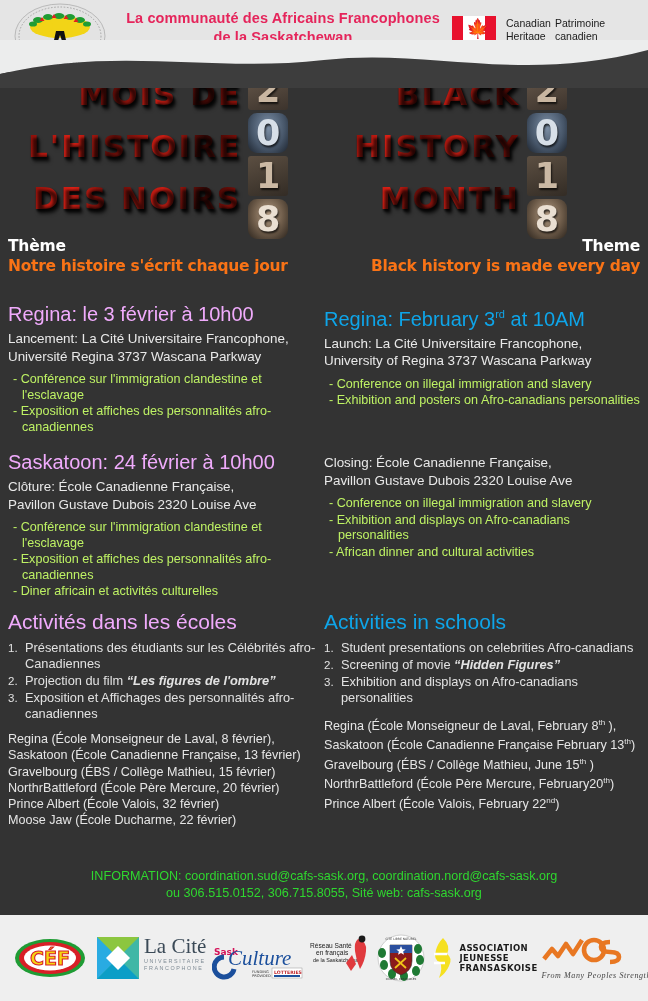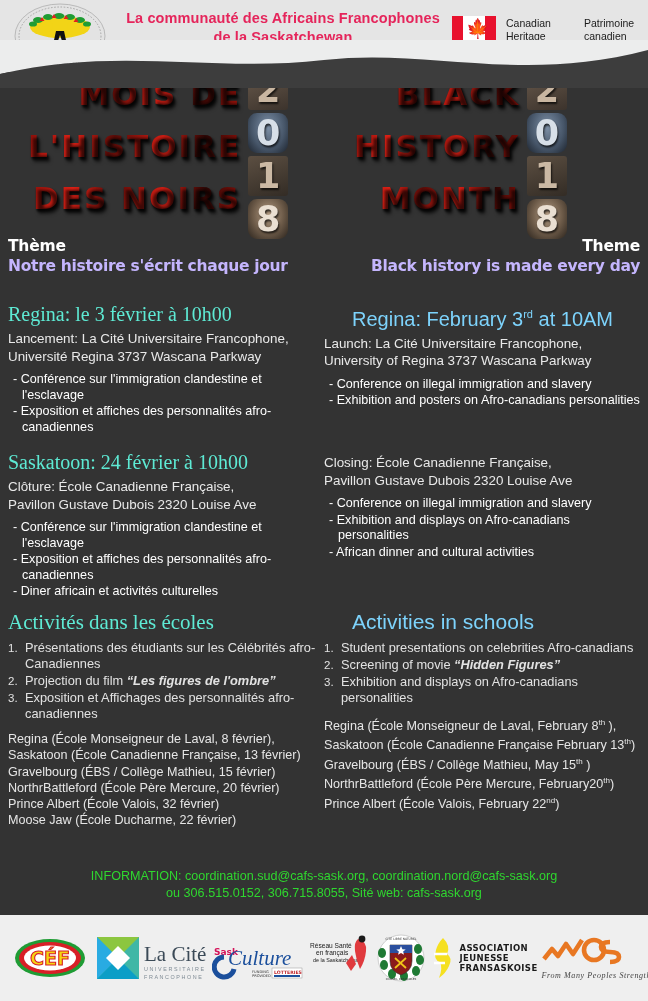--- a/index.html
+++ b/index.html
@@ -34,21 +34,21 @@
     position:absolute; left:452px; top:16px; display:flex; align-items:flex-start; gap:10px;
   }
   .flag { width:44px; height:26px; position:relative; flex:none; }
   .flag .bar { position:absolute; top:0; width:11px; height:26px; background:#e8112d; }
   .flag .bar.l { left:0; }
   .flag .bar.r { right:0; }
   .flag .mid { position:absolute; left:11px; top:0; width:22px; height:26px; background:#fff; }
   .flag .leaf { position:absolute; left:14px; top:3px; font-size:19px; line-height:19px; color:#e8112d; }
   .wm-txt { font-size:10.5px; line-height:12.5px; color:#1b1b1b; white-space:nowrap; }
   .wm-col { margin-right:2px; }
-  .wm-group { display:flex; gap:31px; padding-top:1px; }
+  .wm-group { display:flex; gap:2px; padding-top:1px; }
 
   
   .wave { position:absolute; left:0; top:40px; width:648px; height:48px; z-index:6; }
 
   
   .poster { position:absolute; left:0; top:68px; width:648px; height:850px; z-index:2; }
 
   
   .titles { position:relative; height:168px; }
   .tcol { position:absolute; top:0; display:flex; align-items:flex-start; }
@@ -86,36 +86,36 @@
   .col.en { left:324px; }
   .theme-fr { position:absolute; left:8px; top:0; width:312px; text-align:left; }
   .theme-en { position:absolute; left:328px; top:0; width:312px; text-align:right; }
   .theme-label {
     font-family:"DejaVu Sans", sans-serif;
     color:#ffffff; font-weight:bold; font-size:15.5px; line-height:20px;
     letter-spacing:-.2px;
   }
   .theme-text {
     font-family:"DejaVu Sans", sans-serif;
-    color:#c4b5fd; font-weight:bold; font-size:15.5px; line-height:21px;
+    color:#f97316; font-weight:bold; font-size:15.5px; line-height:21px;
     letter-spacing:-.3px;
   }
 
   .sect-head {
     font-size:20px; line-height:24px; font-weight:normal;
     white-space:nowrap;
   }
-  .sect-head.fr { color:#5eead4;font-family:Liberation Serif, serif; }
-  .sect-head.en { color:#7dd3fc;margin-left:28px; }
+  .sect-head.fr { color:#f0abfc; }
+  .sect-head.en { color:#0ea5e9; }
   .sect-head.small { font-size:19.5px; }
 
   .venue { color:#e9e9e9; font-size:13.4px; line-height:17.5px; margin-top:4px; }
   .bullets { margin-top:7px; }
   .bullets li {
-    list-style:none; color:#ffffff; font-size:12.6px; line-height:15.5px;
+    list-style:none; color:#bef264; font-size:12.6px; line-height:15.5px;
     padding-left:14px; text-indent:-9px; margin-bottom:1px;
   }
   .numlist { margin-top:6px; padding-left:0; }
   .numlist li {
     list-style:none; color:#e2e2e2; font-size:12.8px; line-height:16px;
     padding-left:17px; text-indent:-17px; margin-bottom:1px;
   }
   .numlist li .n { display:inline-block; width:17px; text-indent:0; font-size:11.5px; }
   .numlist li i { font-style:italic; font-weight:bold; }
 
@@ -130,21 +130,21 @@
 
   
   .footer {
     position:absolute; left:0; bottom:0; width:648px; height:86px;
     background:#efefef; z-index:7;
     display:flex; align-items:center;
   }
   .logo { flex:none; display:flex; align-items:center; justify-content:center; }
 
   .cef { margin-left:14px; }
-  .lacite { margin-left:10px; display:flex; align-items:flex-end; gap:4px; }
+  .lacite { margin-left:10px; display:flex; align-items:flex-start; gap:4px; }
   .lacite-txt { line-height:1; }
   .lacite-name { font-size:21px; color:#3b4a57; font-family:"Liberation Serif", serif; }
   .lacite-sub { font-size:5.4px; color:#7f8b95; letter-spacing:1.6px; margin-top:2px; }
   .saskculture { margin-left:6px; position:relative; }
   .reseau { margin-left:4px; }
   .crest { margin-left:4px; }
   .ajf { margin-left:2px; display:flex; align-items:center; gap:3px; }
   .ajf-txt { font-family:"DejaVu Sans", sans-serif; font-weight:bold; font-size:8.5px; line-height:10px; letter-spacing:.4px; color:#1a1a1a; }
   .mcos { margin-left:4px; display:flex; align-items:center; gap:3px; }
   .mcos-tag { font-family:"Liberation Serif", serif; font-style:italic; font-size:8px; color:#444; letter-spacing:.6px; }
@@ -335,21 +335,21 @@
     <div class="col en">
       <div class="sect-head en" style="font-size:21px;">Activities in schools</div>
       <ul class="numlist">
         <li><span class="n">1.</span><span>Student presentations on celebrities Afro-canadians</span></li>
         <li><span class="n">2.</span><span>Screening of movie </span><i>“Hidden Figures”</i></li>
         <li><span class="n">3.</span><span>Exhibition and displays on Afro-canadians personalities</span></li>
       </ul>
       <div class="schools">
         <div><span>Regina (École Monseigneur de Laval, February 8</span><sup>th</sup><span> ),</span></div>
         <div><span>Saskatoon (École Canadienne Française February 13</span><sup>th</sup><span>)</span></div>
-        <div><span>Gravelbourg (ÉBS / Collège Mathieu,  May 15</span><sup>th</sup><span> )</span></div>
+        <div><span>Gravelbourg (ÉBS / Collège Mathieu,  June 15</span><sup>th</sup><span> )</span></div>
         <div><span>NorthrBattleford (École Père Mercure, February20</span><sup>th</sup><span>)</span></div>
         <div><span>Prince Albert (École Valois, February 22</span><sup>nd</sup><span>)</span></div>
       </div>
     </div>
   </div>
 
   <div class="info">
     <div>INFORMATION: coordination.sud@cafs-sask.org, coordination.nord@cafs-sask.org</div>
     <div>ou 306.515.0152, 306.715.8055, Sité web: cafs-sask.org</div>
   </div>

